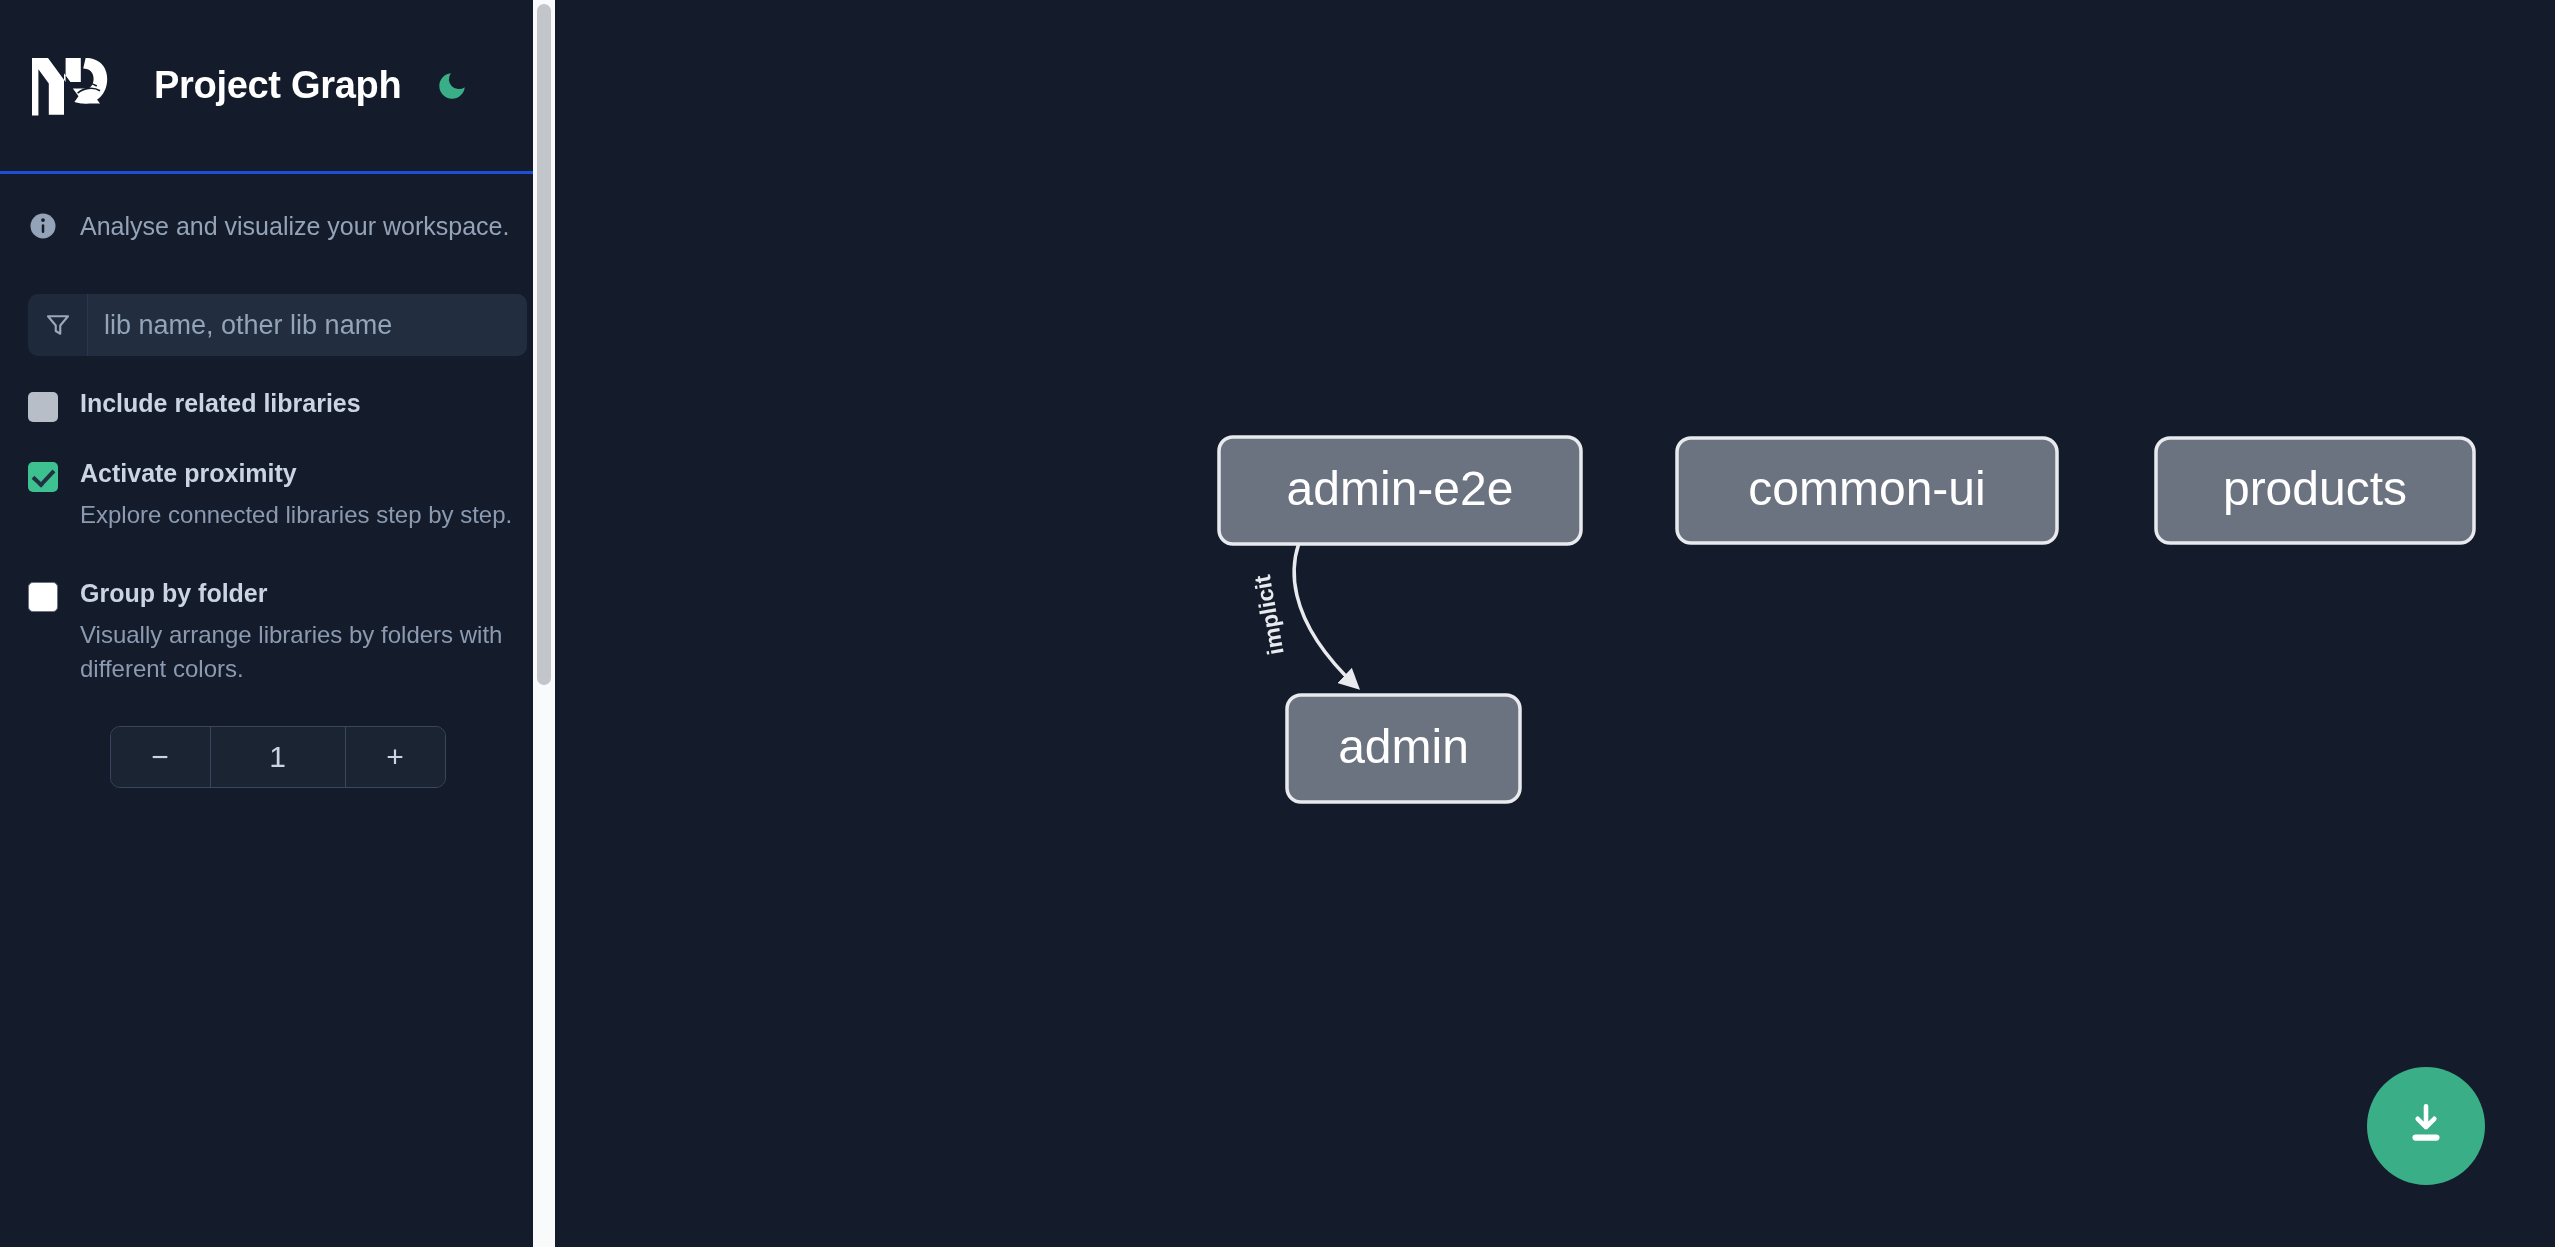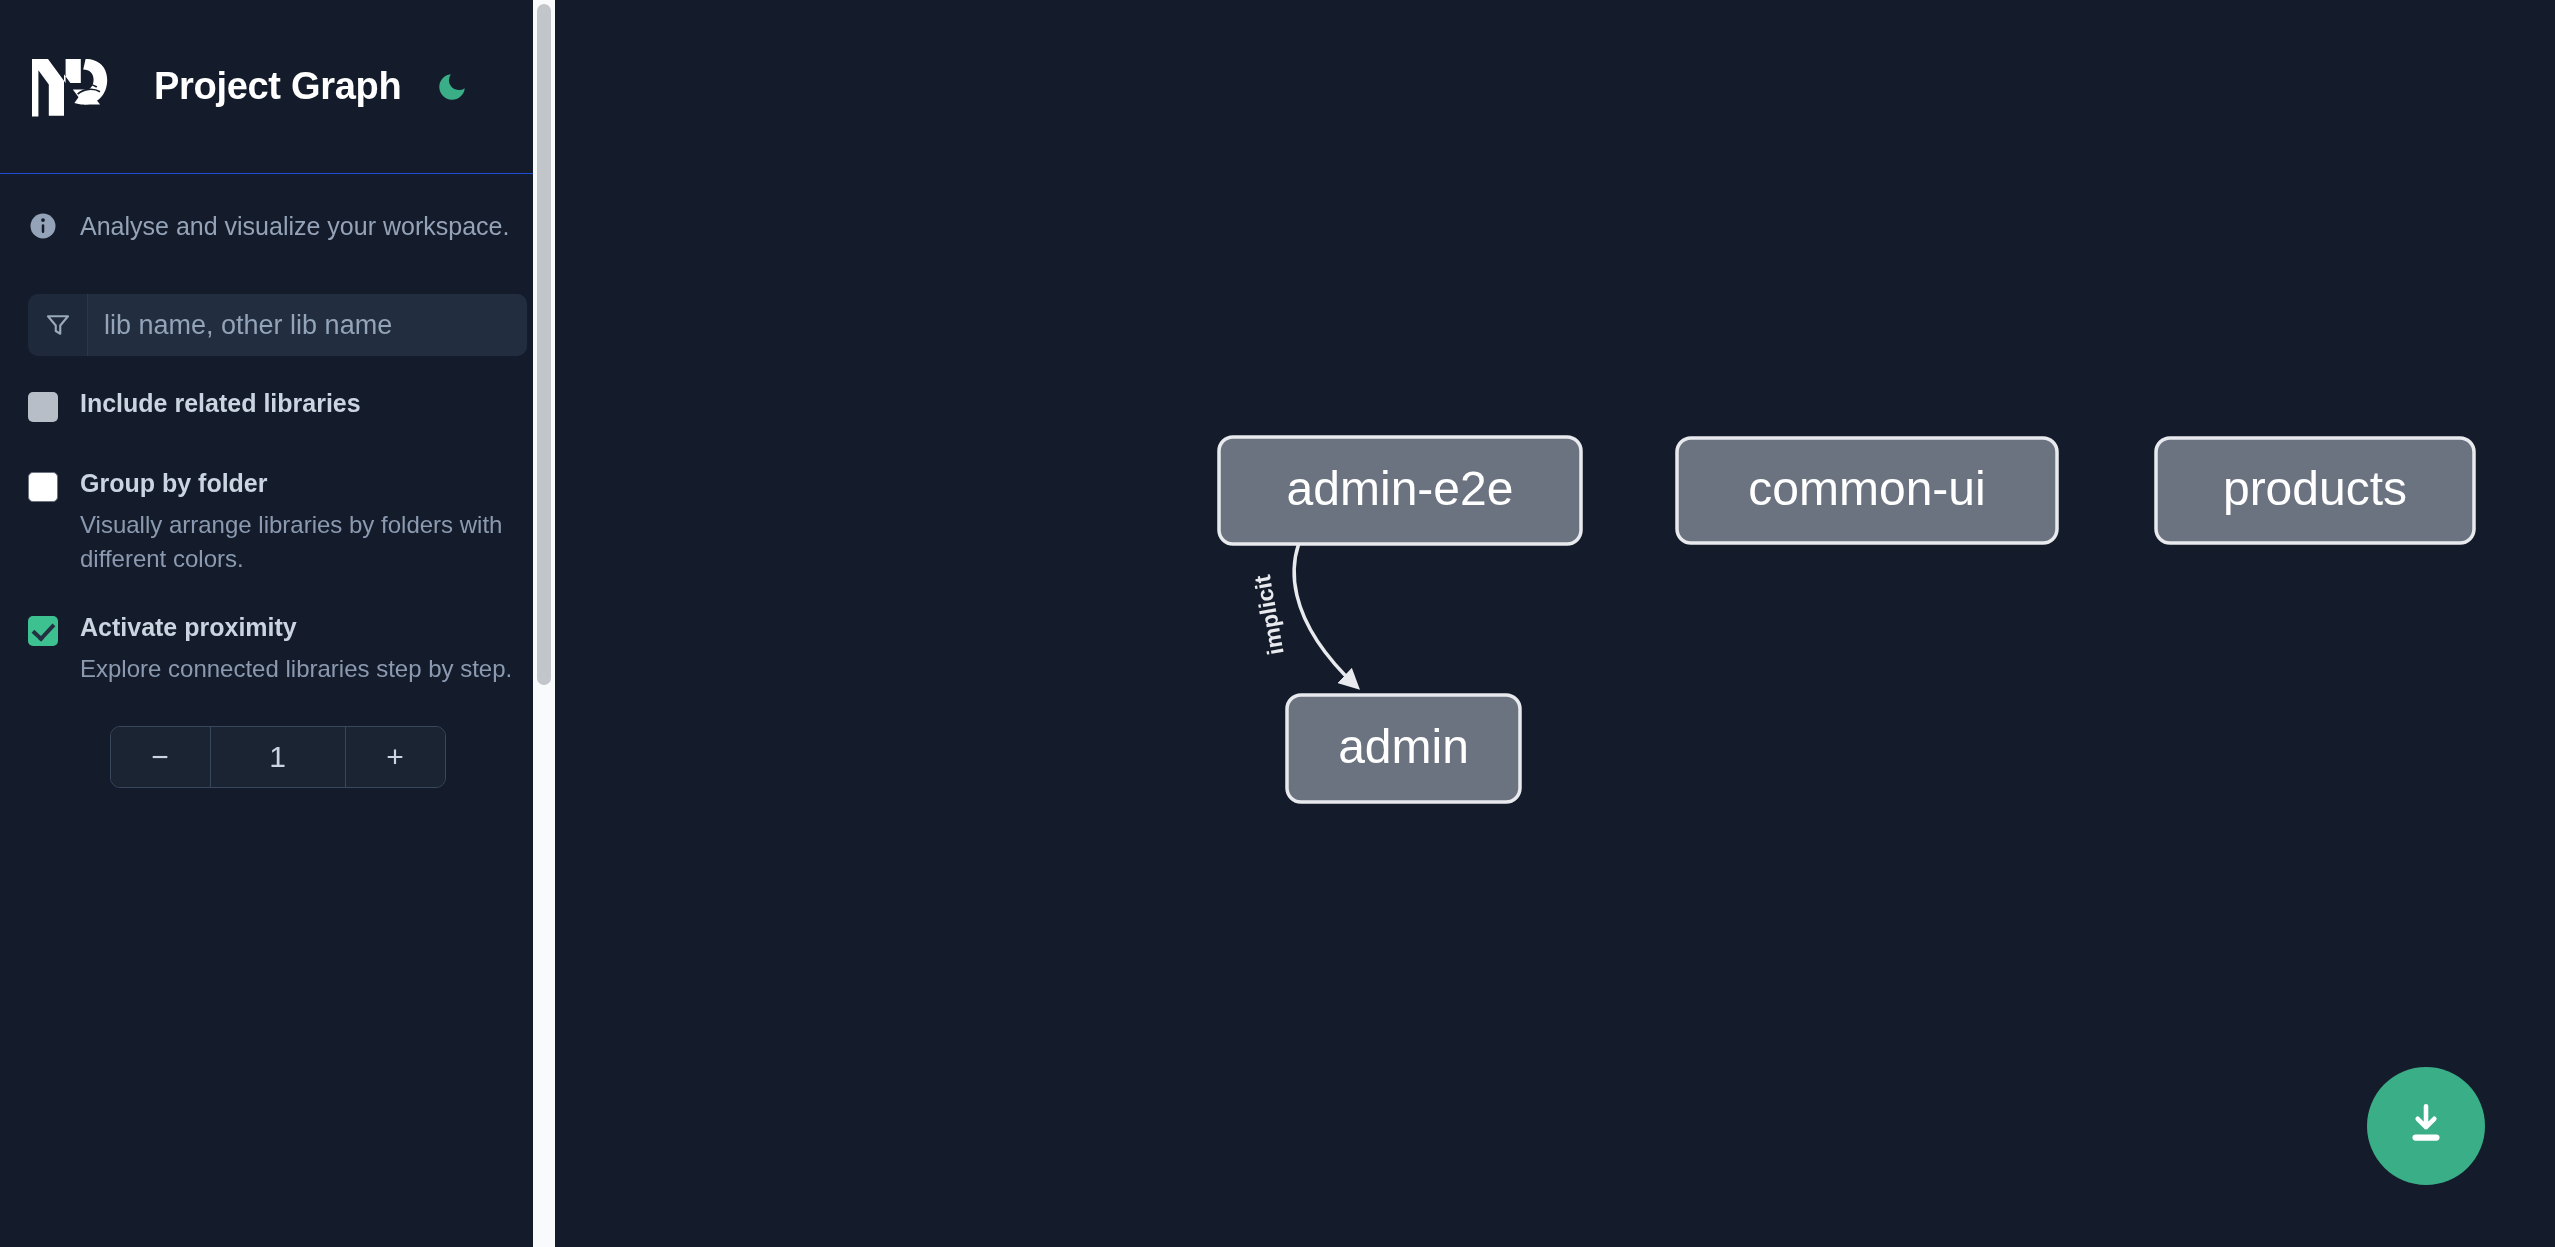--- a/index.html
+++ b/index.html
@@ -22,21 +22,21 @@
     flex: 0 0 555px;
     overflow: hidden;
   }
 
   
   .sb-header {
     height: 174px;
     display: flex;
     align-items: center;
     padding: 0 28px;
-    border-bottom: 1px solid #1d4ed8;
+    border-bottom: 3px solid #1d4ed8;
   }
   .nx-logo { width: 96px; height: 66px; flex: 0 0 96px; display:block; }
   .app-title {
     font-size: 38px;
     font-weight: 700;
     color: #ffffff;
     margin-left: 30px;
     letter-spacing: -0.3px;
     white-space: nowrap;
   }
@@ -284,34 +284,34 @@
     </div>
 
     <div class="opt">
       <div class="opt-head">
         <span class="cb grey"></span>
         <span class="opt-label">Include related libraries</span>
       </div>
     </div>
 
 
+    <div class="opt" style="margin-top:36px;">
+      <div class="opt-head">
+        <span class="cb green"></span>
+        <span class="opt-label">Activate proximity</span>
+      </div>
+      <div class="opt-desc">Explore connected libraries step by step.</div>
+    </div>
+
     <div class="opt" style="margin-top:46px;">
       <div class="opt-head">
         <span class="cb white"></span>
         <span class="opt-label">Group by folder</span>
       </div>
       <div class="opt-desc">Visually arrange libraries by folders with different colors.</div>
-    </div>
-
-    <div class="opt" style="margin-top:36px;">
-      <div class="opt-head">
-        <span class="cb green"></span>
-        <span class="opt-label">Activate proximity</span>
-      </div>
-      <div class="opt-desc">Explore connected libraries step by step.</div>
     </div>
 
     <div class="stepper-wrap">
       <div class="stepper">
         <div class="st-btn minus">−</div>
         <div class="st-val">1</div>
         <div class="st-btn plus">+</div>
       </div>
     </div>
 

